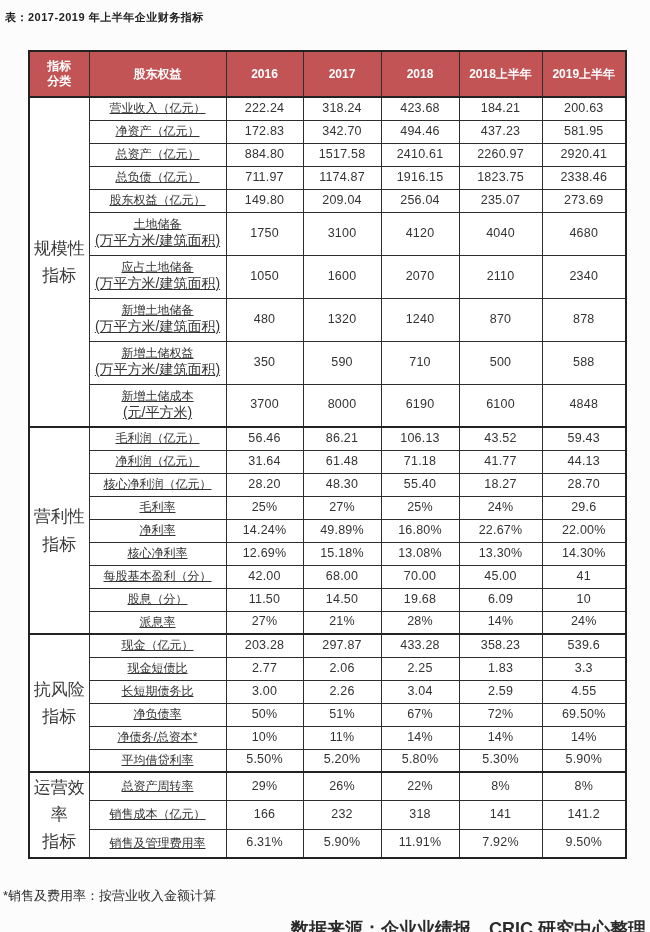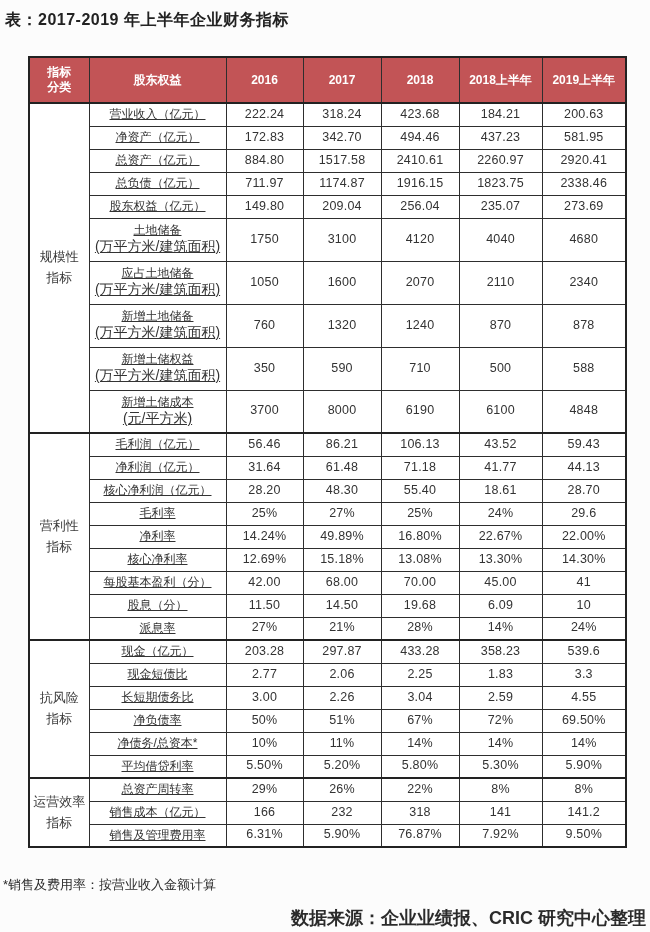--- a/index.html
+++ b/index.html
@@ -13,21 +13,21 @@
   body{
     width:650px;height:932px;
     background:#fcfcfc;
     font-family:"Liberation Sans","DejaVu Sans",sans-serif;
     color:#1a1a1a;
     overflow:hidden;
   }
   .page{padding-top:8px;}
   .doc-title{
     margin:2px 0 0 5px;
-    font-size:16px;
+    font-size:11px;
     font-weight:600;
     letter-spacing:0.5px;
     color:#222;
   }
   table.fin-table{
     border-collapse:collapse;
     table-layout:fixed;
     width:597px;
     margin:25px 0 16px 28px;
     border:2px solid var(--border);
@@ -47,21 +47,21 @@
     font-weight:700;
     font-size:12px;
     height:46px;
     border-bottom:2px solid var(--border);
     white-space:nowrap;
   }
   .row-s td{height:23px;font-size:12.5px;}
   .row-t td{height:43px;font-size:12.5px;}
   tr.group-start td{border-top:2px solid var(--border);}
   td.group-cell{
-    font-size:13px;
+    font-size:17px;
     color:#3a3a3a;
     background:#ffffff;
     line-height:1.6;
   }
   td.label-cell{font-size:12px;text-decoration:underline;}
   td.label-cell .sub{font-size:14px;}
   td.val-cell{font-size:12.5px;letter-spacing:0.2px;}
   .footnote{
     margin:28px 16px 0 3px;
     font-size:13px;
@@ -156,21 +156,21 @@
         <tr class="row-t">
           <td class="label-cell">应占土地储备<br><span class="sub">(万平方米/建筑面积)</span></td>
           <td class="val-cell">1050</td>
           <td class="val-cell">1600</td>
           <td class="val-cell">2070</td>
           <td class="val-cell">2110</td>
           <td class="val-cell">2340</td>
         </tr>
         <tr class="row-t">
           <td class="label-cell">新增土地储备<br><span class="sub">(万平方米/建筑面积)</span></td>
-          <td class="val-cell">760</td>
+          <td class="val-cell">480</td>
           <td class="val-cell">1320</td>
           <td class="val-cell">1240</td>
           <td class="val-cell">870</td>
           <td class="val-cell">878</td>
         </tr>
         <tr class="row-t">
           <td class="label-cell">新增土储权益<br><span class="sub">(万平方米/建筑面积)</span></td>
           <td class="val-cell">350</td>
           <td class="val-cell">590</td>
           <td class="val-cell">710</td>
@@ -200,21 +200,21 @@
           <td class="val-cell">61.48</td>
           <td class="val-cell">71.18</td>
           <td class="val-cell">41.77</td>
           <td class="val-cell">44.13</td>
         </tr>
         <tr class="row-s">
           <td class="label-cell">核心净利润（亿元）</td>
           <td class="val-cell">28.20</td>
           <td class="val-cell">48.30</td>
           <td class="val-cell">55.40</td>
-          <td class="val-cell">18.61</td>
+          <td class="val-cell">18.27</td>
           <td class="val-cell">28.70</td>
         </tr>
         <tr class="row-s">
           <td class="label-cell">毛利率</td>
           <td class="val-cell">25%</td>
           <td class="val-cell">27%</td>
           <td class="val-cell">25%</td>
           <td class="val-cell">24%</td>
           <td class="val-cell">29.6</td>
         </tr>
@@ -321,21 +321,21 @@
           <td class="val-cell">166</td>
           <td class="val-cell">232</td>
           <td class="val-cell">318</td>
           <td class="val-cell">141</td>
           <td class="val-cell">141.2</td>
         </tr>
         <tr class="row-s">
           <td class="label-cell">销售及管理费用率</td>
           <td class="val-cell">6.31%</td>
           <td class="val-cell">5.90%</td>
-          <td class="val-cell">76.87%</td>
+          <td class="val-cell">11.91%</td>
           <td class="val-cell">7.92%</td>
           <td class="val-cell">9.50%</td>
         </tr>
       </tbody>
   </table>
 
   <div class="footnote">*销售及费用率：按营业收入金额计算</div>
   <div class="source">数据来源：企业业绩报、CRIC 研究中心整理</div>
 </div>
 

